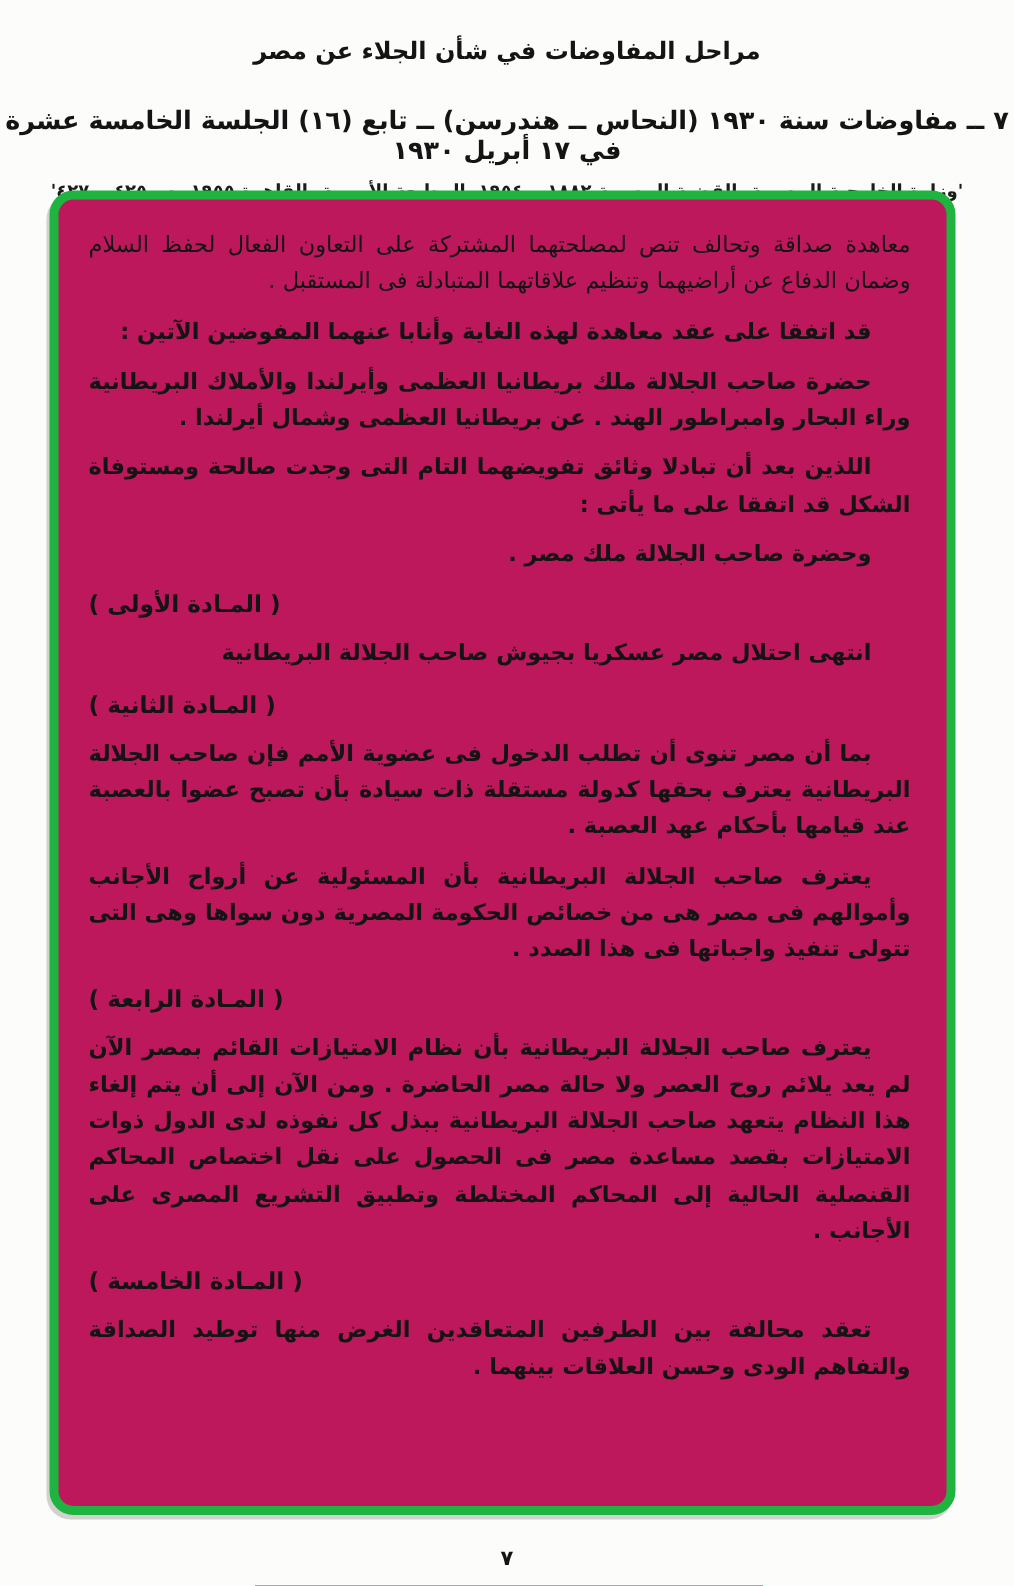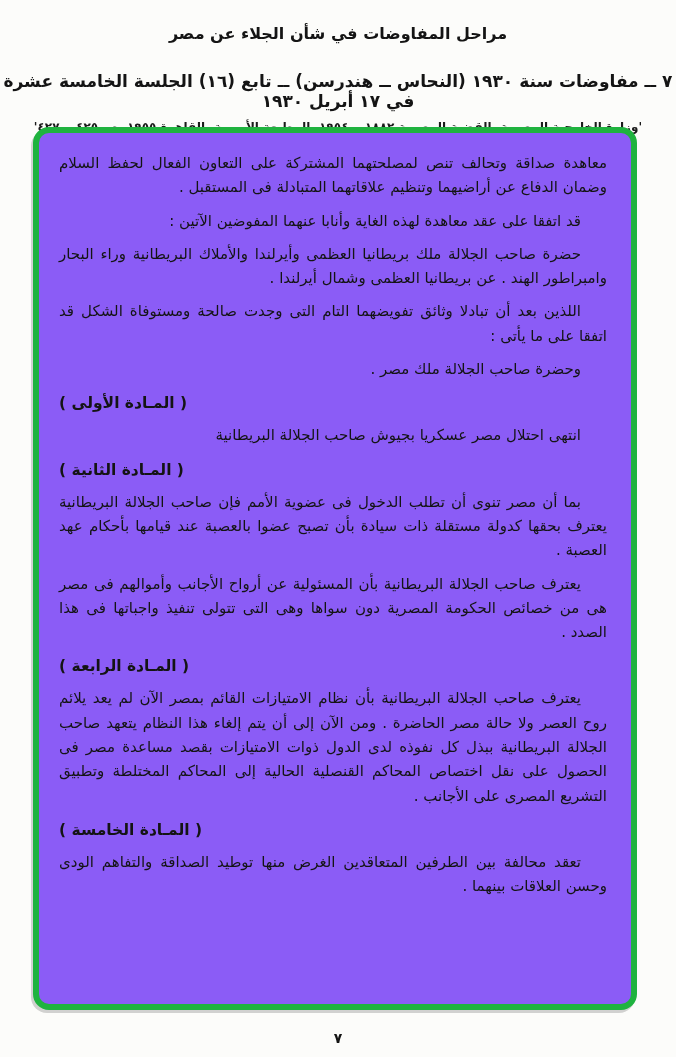--- a/index.html
+++ b/index.html
@@ -37,35 +37,35 @@
     font-weight: bold;
     margin-top: 9px;
     color: #1b1b1b;
   }
   .treaty-box {
     position: absolute;
     left: 33px;
     top: 127px;
     width: 604px;
     height: 883px;
-    background: #8b5cf6;
+    background: #be185d;
     border: 6px solid #1fb33f;
     border-radius: 16px;
     box-shadow: -2px 3px 0 rgba(130,130,130,0.35);
     padding: 18px 24px 8px 20px;
     overflow: hidden;
     direction: rtl;
   }
   .para {
     font-size: 15px;
     line-height: 1.62;
     text-align: justify;
     margin-bottom: 9px;
   }
-  .para.indent { text-indent: 26px; }
+  .para.indent { text-indent: 26px; font-weight: bold; }
   .article-heading {
     font-size: 15.5px;
     font-weight: bold;
     text-align: left;
     margin: 13px 0 11px 0;
   }
   .page-footer {
     position: absolute;
     bottom: 10px;
     left: 0;

